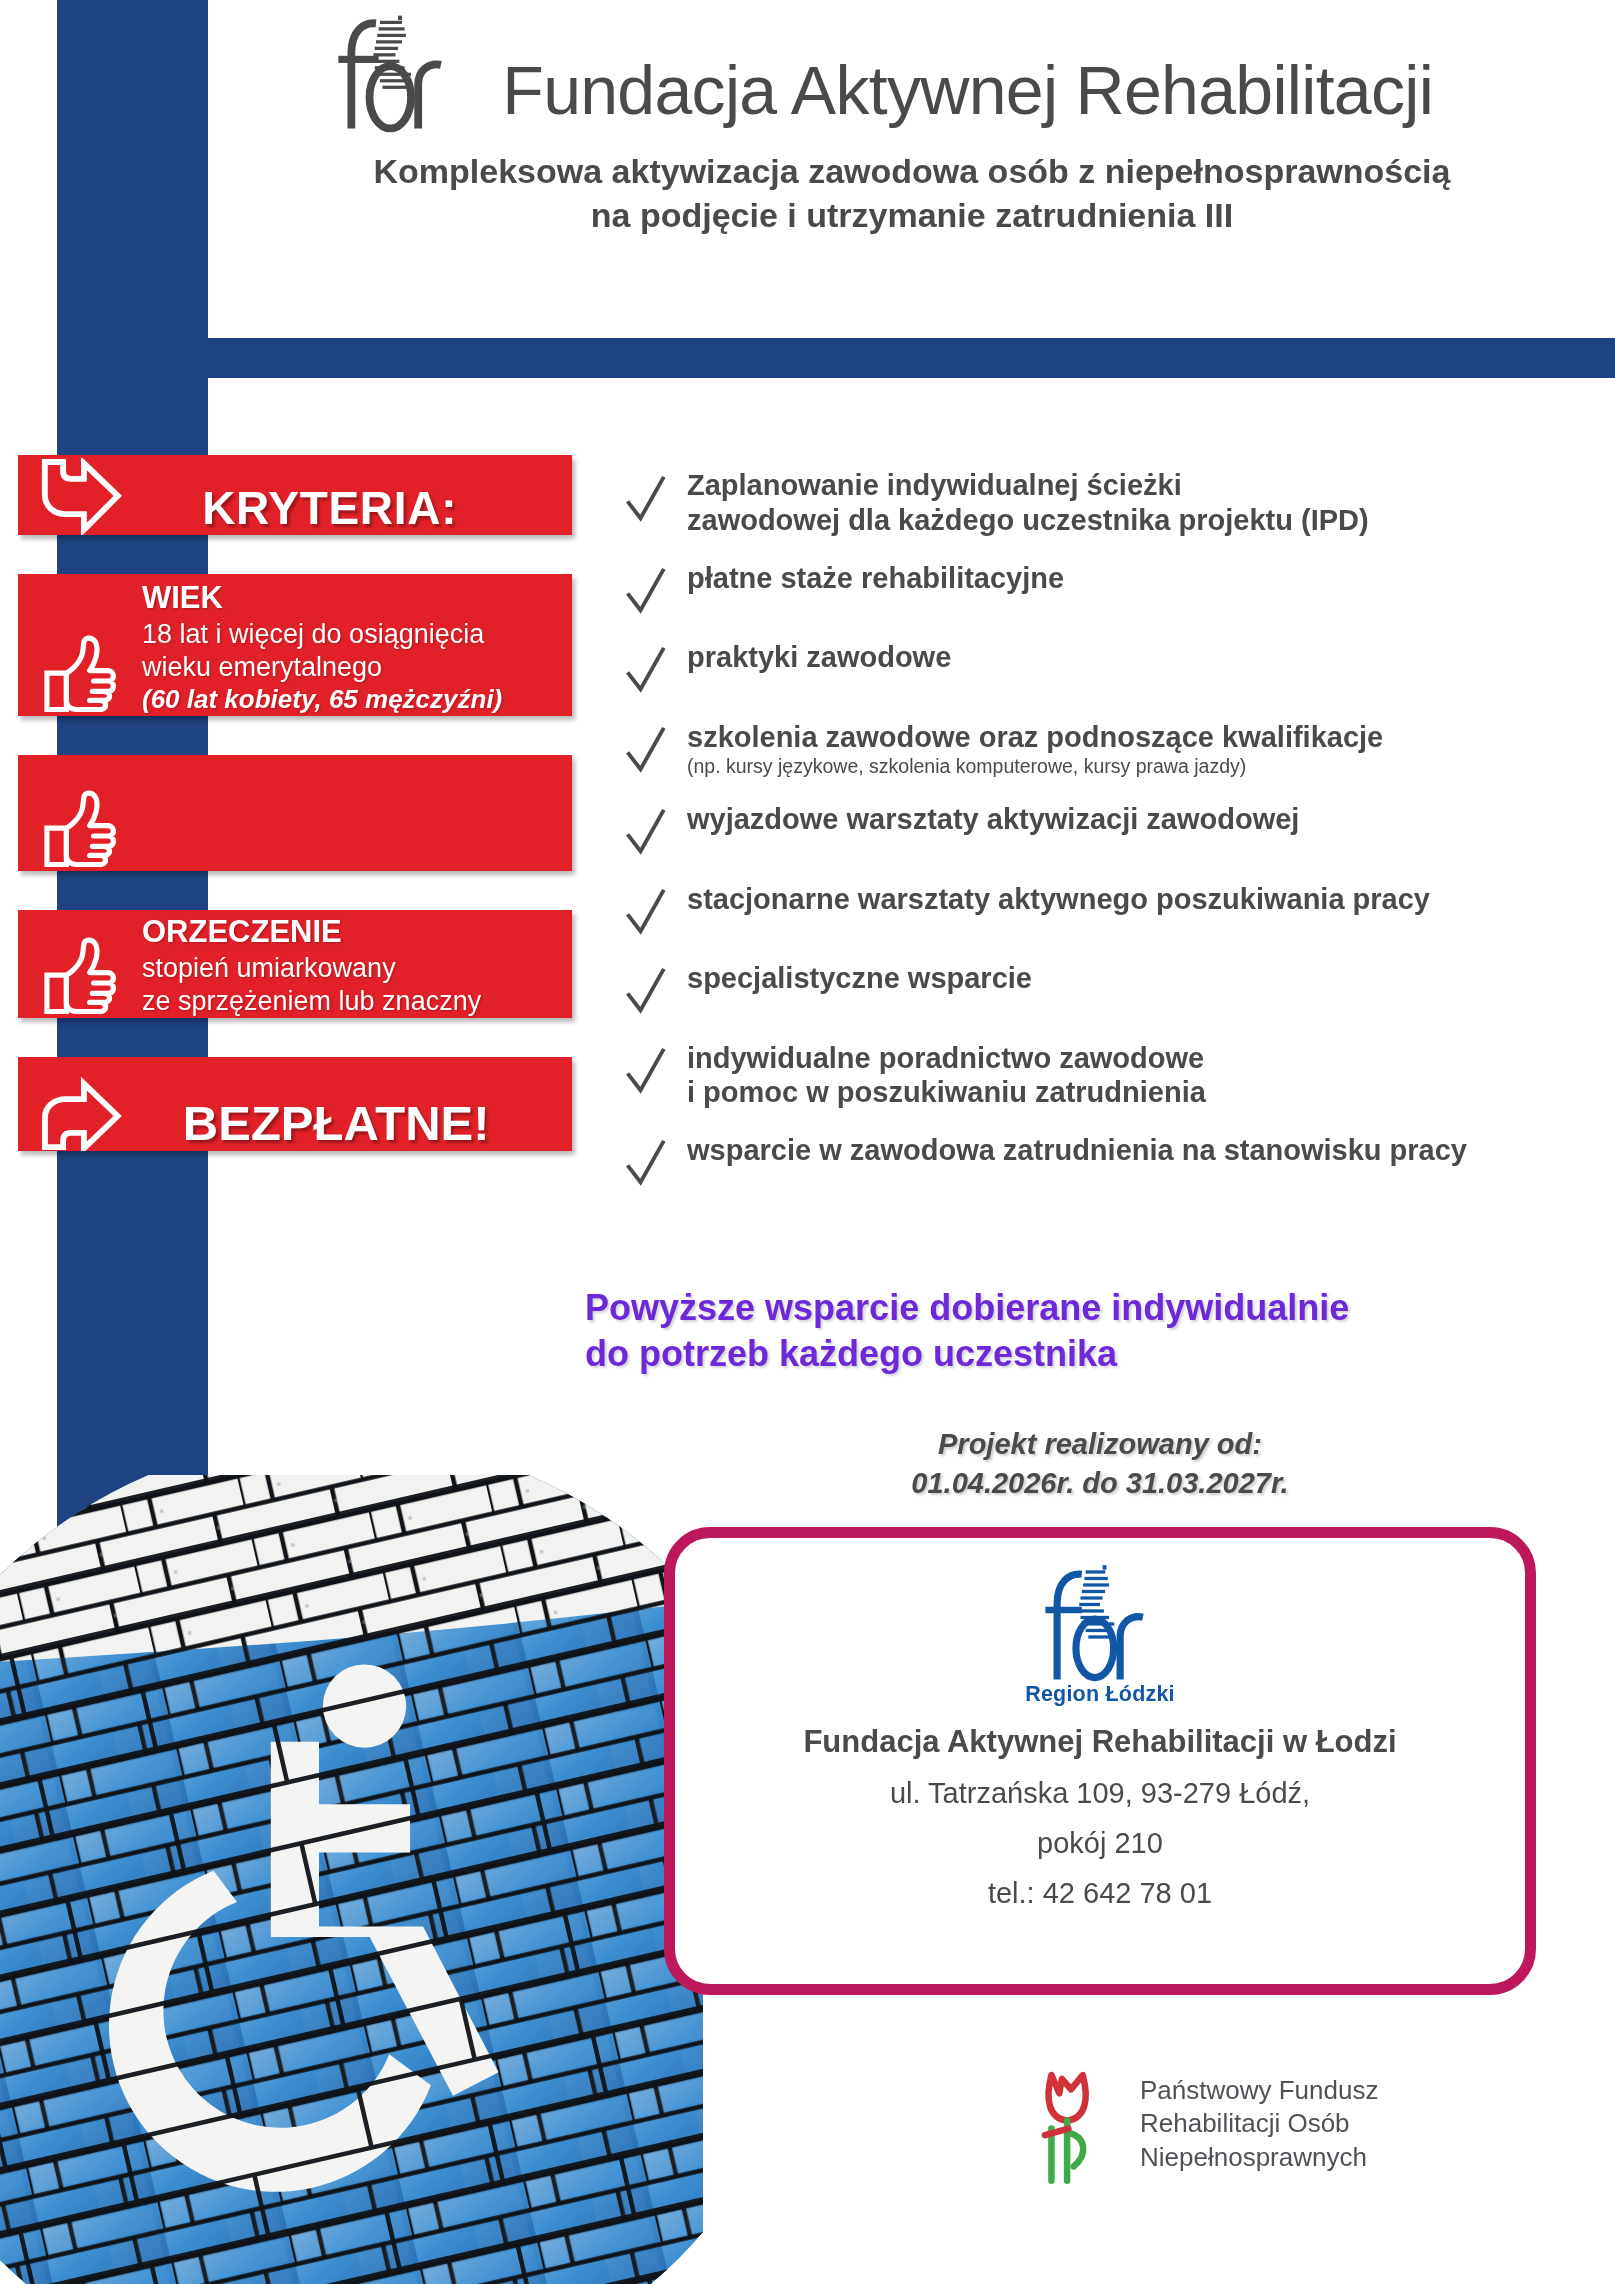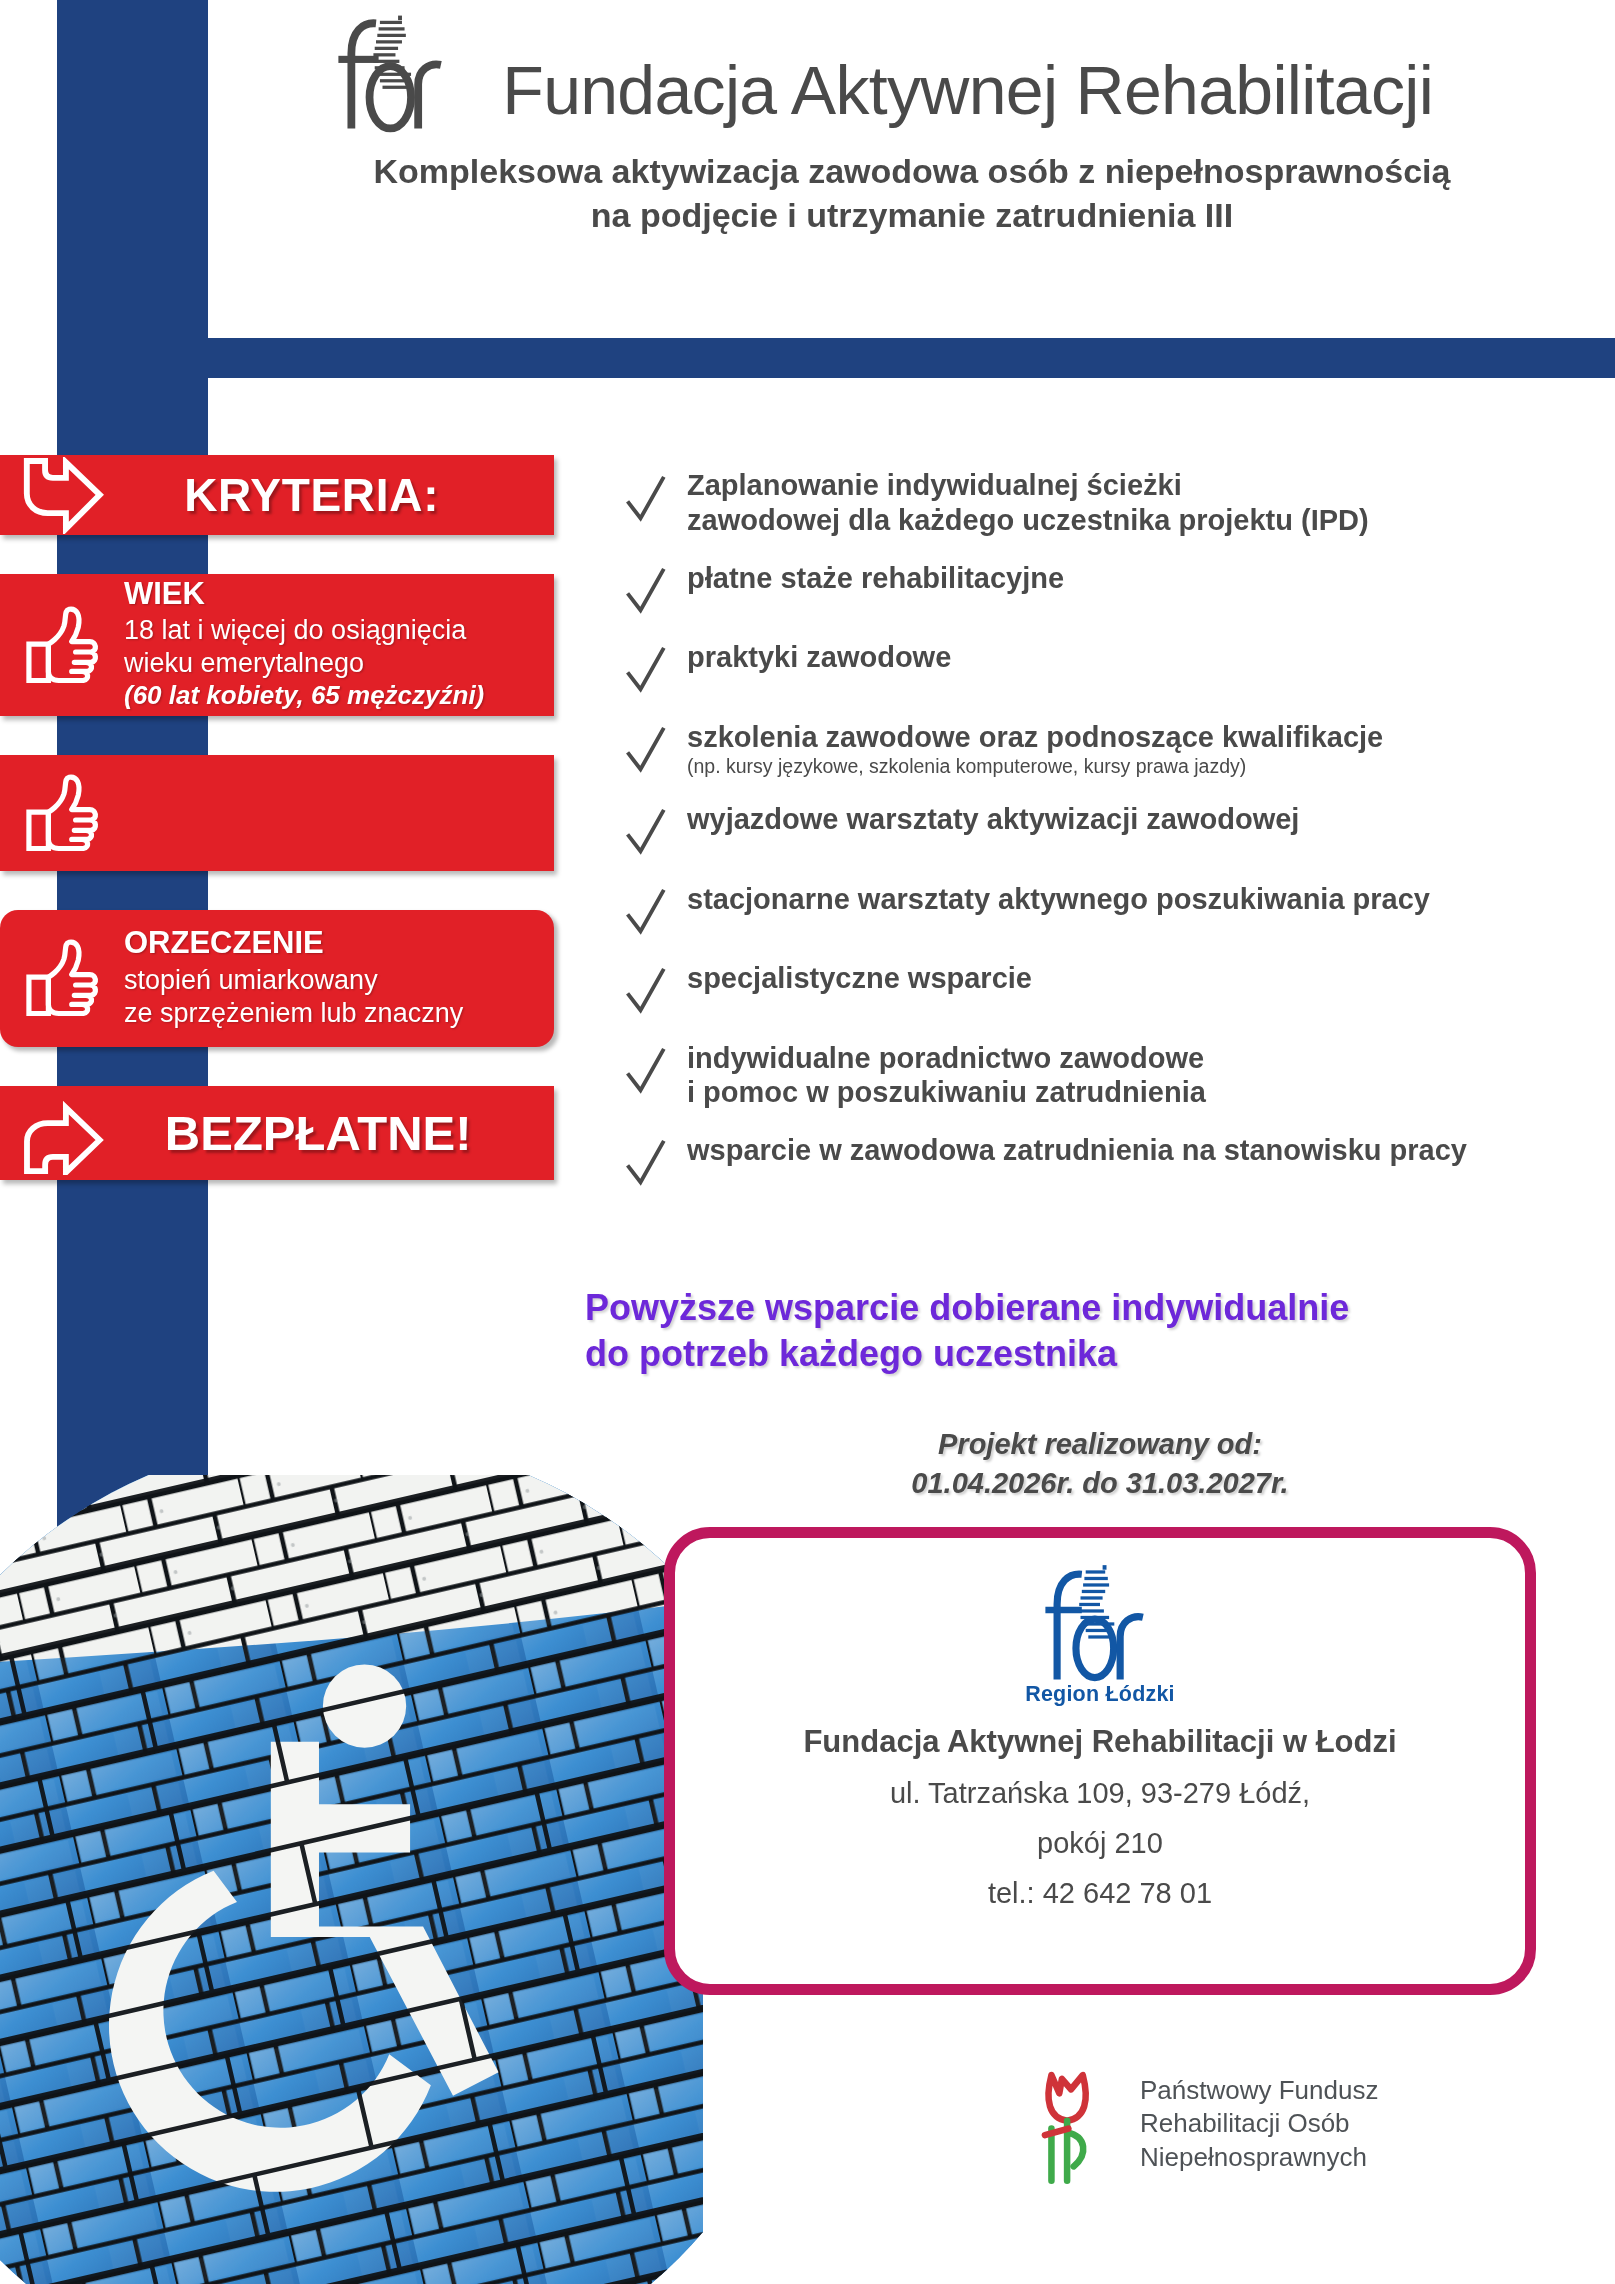--- a/index.html
+++ b/index.html
@@ -32,28 +32,28 @@
   .subtitle div{white-space:nowrap;}
 
   
   .crit-stack{position:absolute;left:0;top:416px;width:585px;}
   .crit{position:relative;margin-bottom:19.5px;}
   .crit .tri{
     position:absolute;left:18px;top:0;width:39px;height:39px;
     background:#f09419;clip-path:polygon(100% 0,100% 100%,0 100%);
   }
   .crit .band{
-    position:relative;margin-top:39px;width:554px;
+    position:relative;margin-left:18px;margin-top:39px;width:554px;
     background:#e12027;box-shadow:3.3px 3.9px 4.6px rgba(0,0,0,0.28);
-    display:flex;align-items:center;box-sizing:border-box;
+    display:flex;align-items:flex-end;box-sizing:border-box;
   }
   .crit .band.banner{height:80px;}
   .crit .band.box-wiek{height:142px;}
   .crit .band.box-status{height:116px;}
-  .crit .band.box-orz{height:137px;border-radius:18px;}
+  .crit .band.box-orz{height:108px;}
   .crit .band.banner-free{height:94px;}
 
   .crit .icon{flex:0 0 auto;width:124px;display:flex;justify-content:center;align-items:center;}
   .crit .icon svg{display:block;}
   .crit .txt{flex:1 1 auto;color:#fff;padding-right:15.6px;}
 
   .banner-label{
     font-size:46px;font-weight:bold;color:#fff;letter-spacing:0.7px;
     text-shadow:2.6px 2.6px 2.6px rgba(0,0,0,0.30);
     text-align:center;width:100%;padding-right:39px;box-sizing:border-box;

